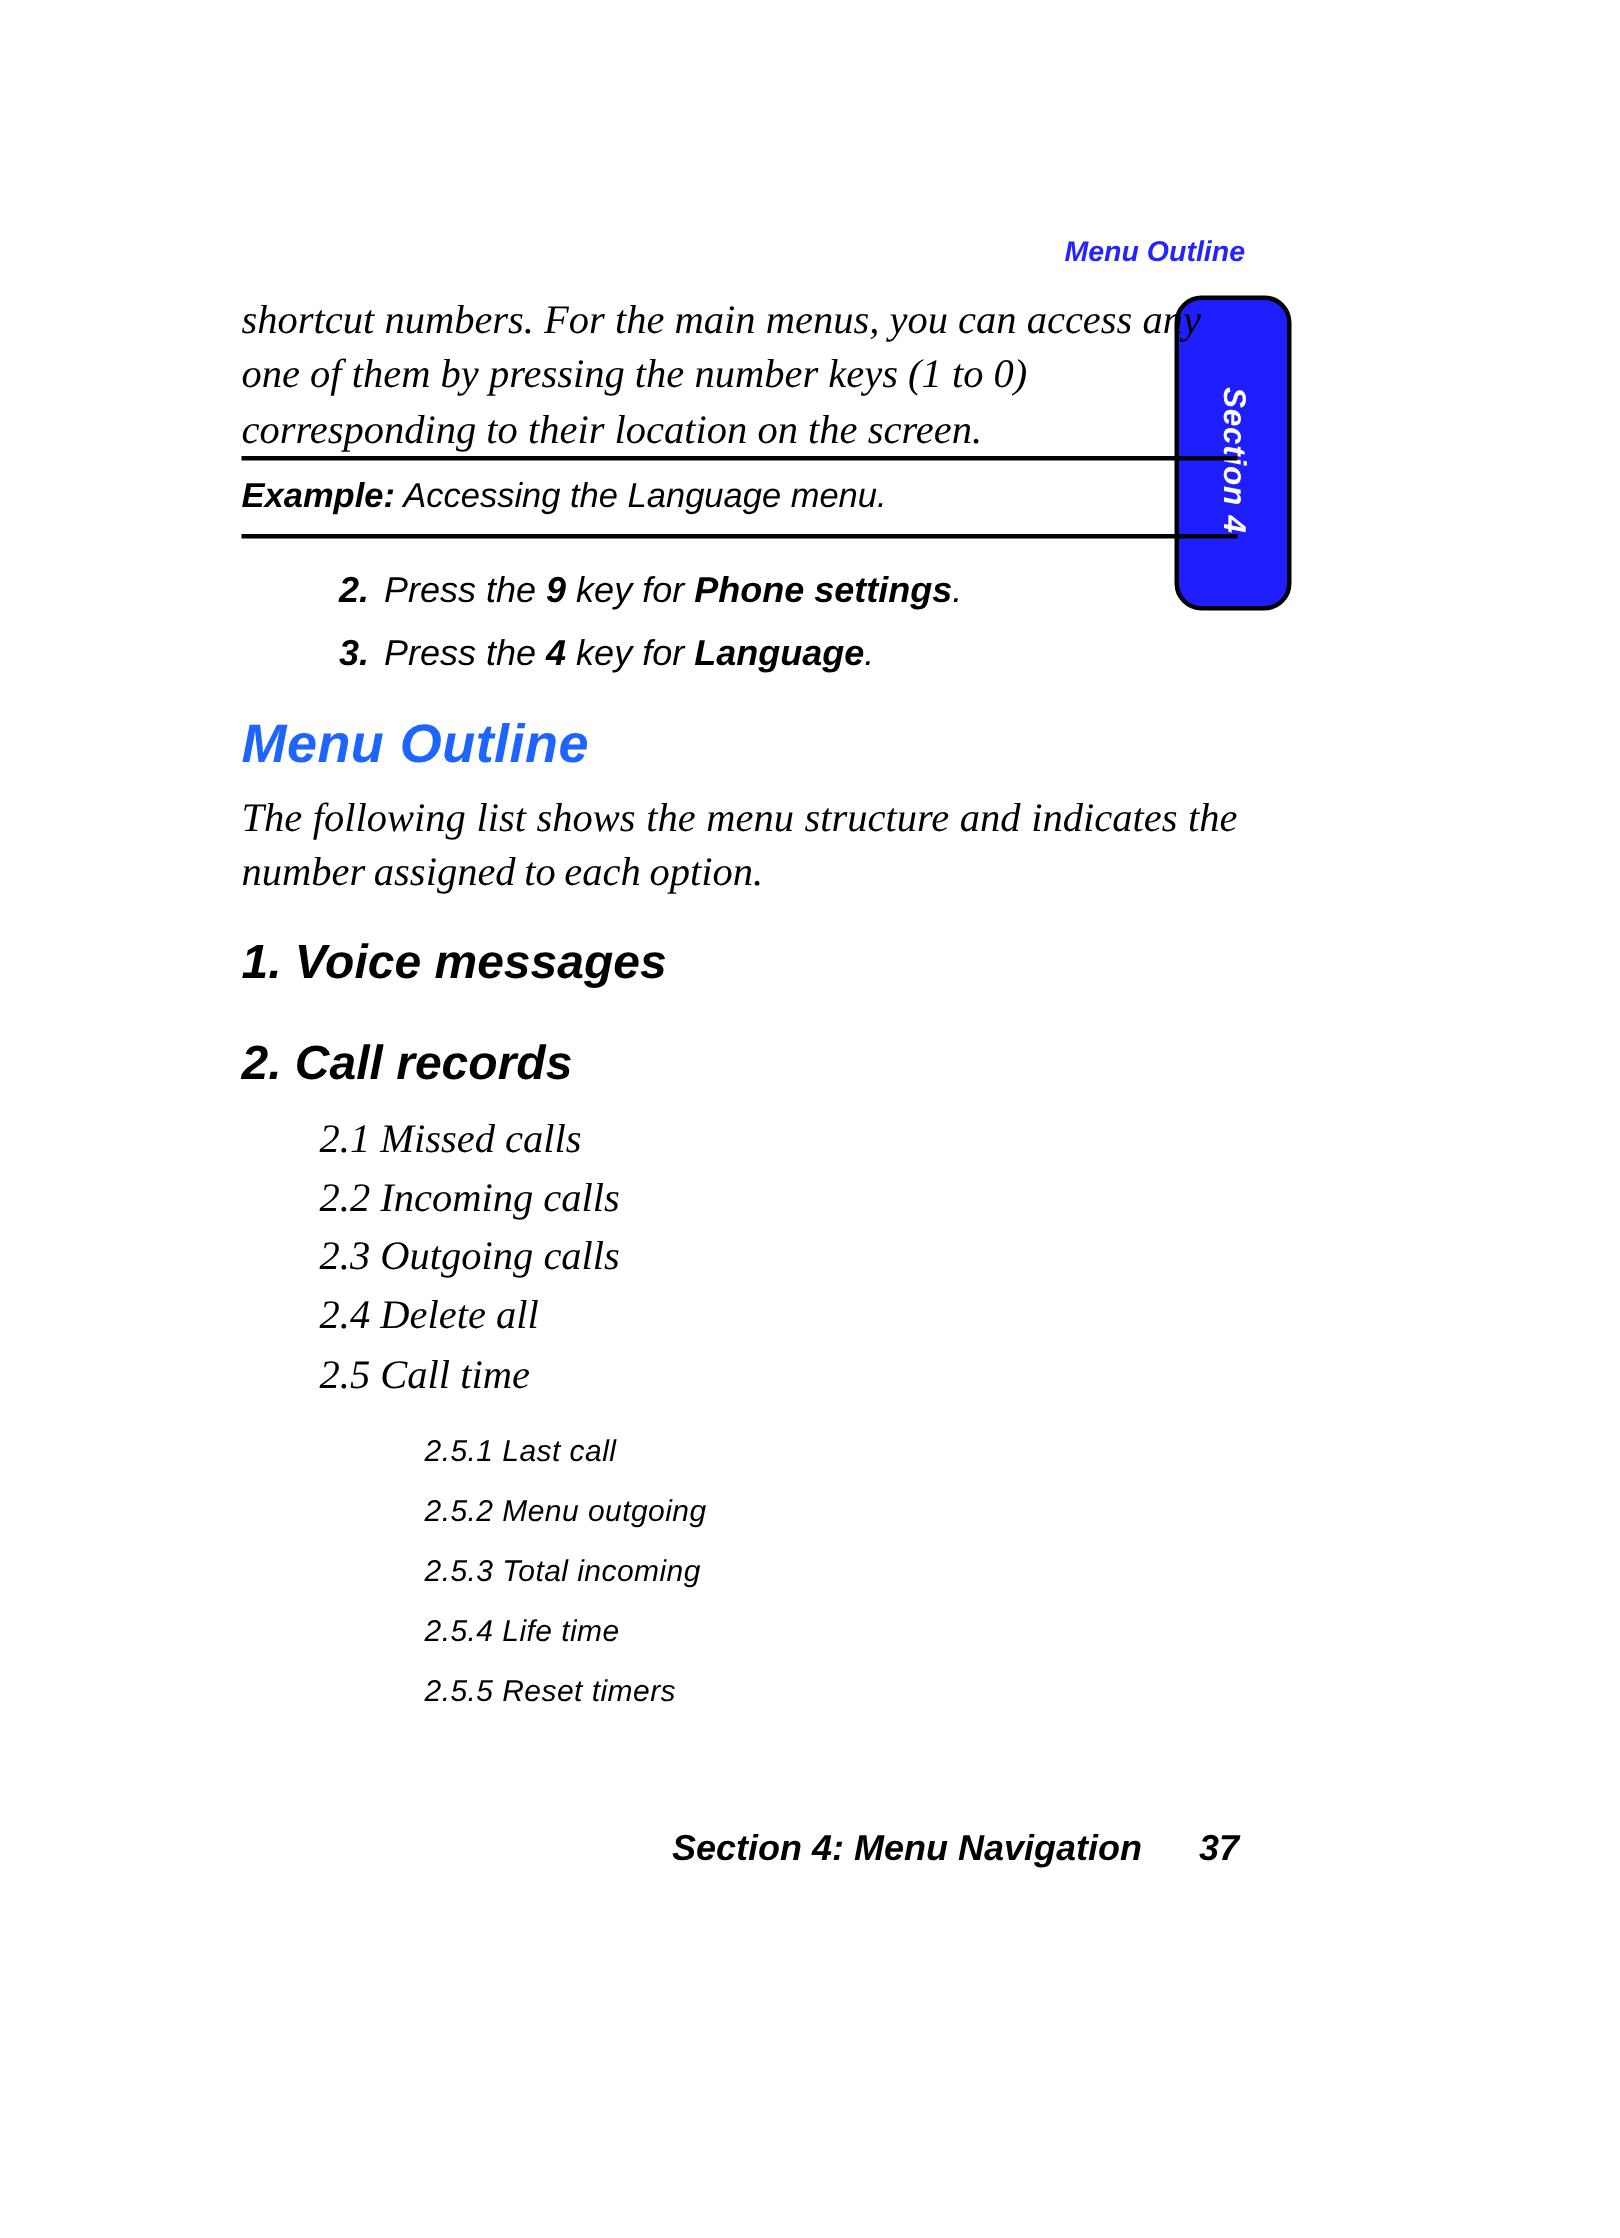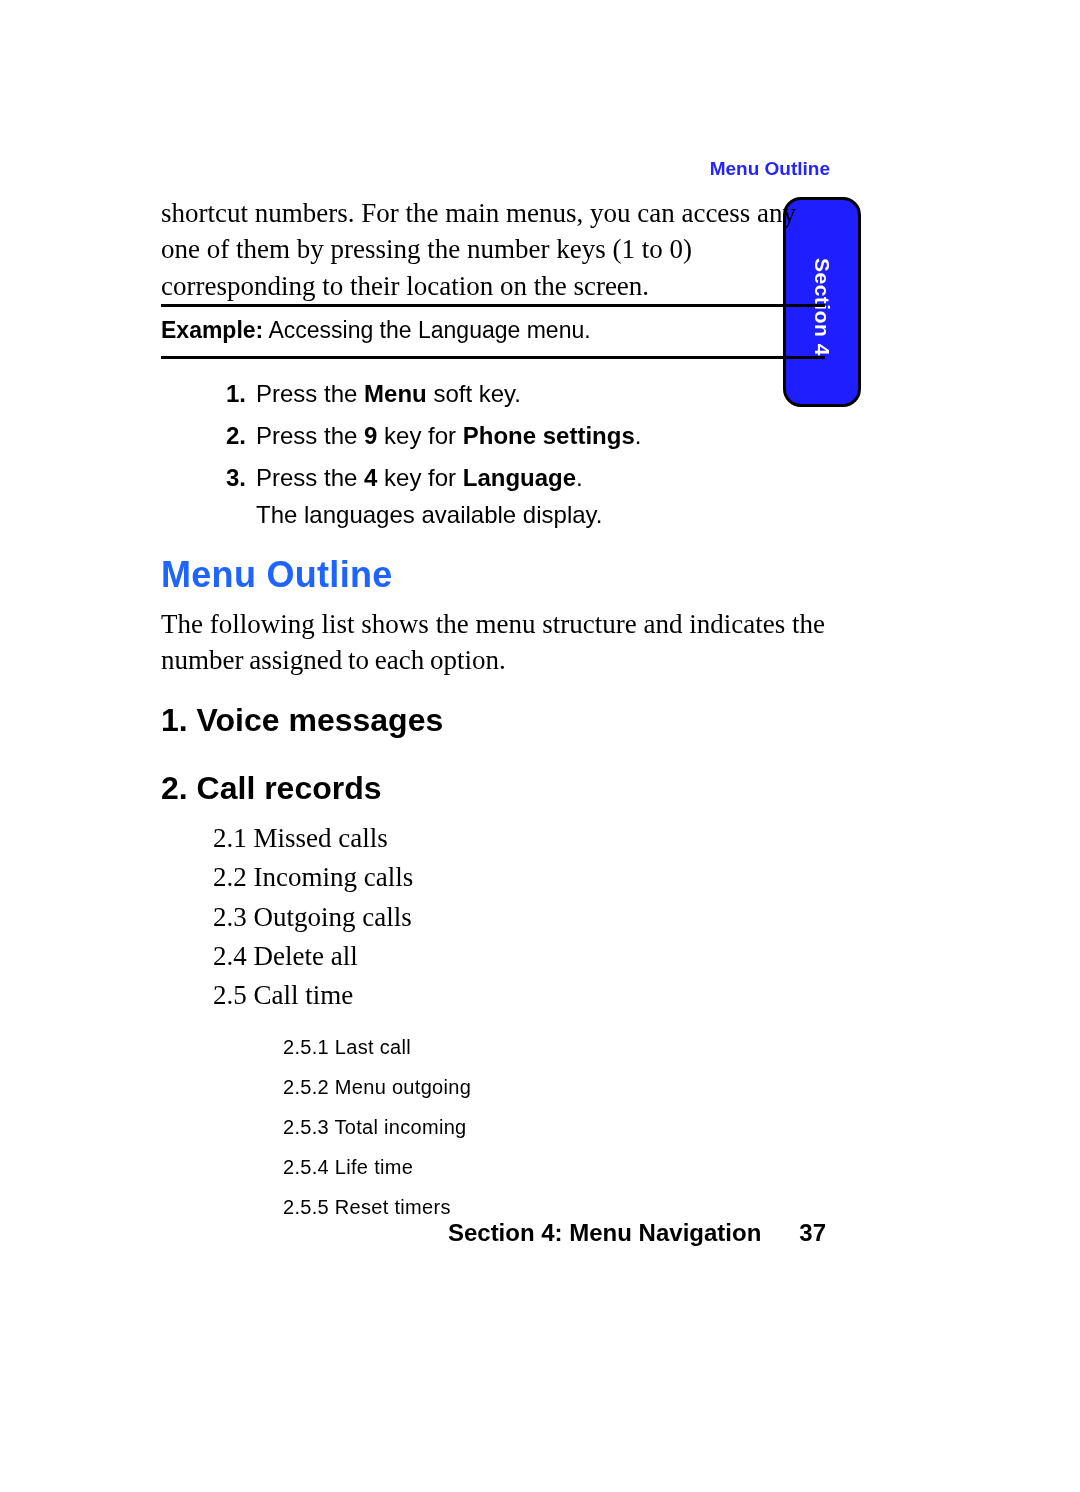--- a/index.html
+++ b/index.html
@@ -8,20 +8,21 @@
     background: #ffffff;
     width: 1080px;
     height: 1492px;
     font-family: Georgia, "Times New Roman", serif;
     color: #000;
   }
   .page {
     position: relative;
     width: 1080px;
     height: 1492px;
+    font-style: italic;
   }
   .header-label {
     position: absolute;
     top: 158px;
     right: 250px;
     font-family: Arial, Helvetica, sans-serif;
     font-weight: bold;
     font-size: 19px;
     color: #2424ff;
   }
@@ -150,28 +151,24 @@
   <div class="content">
 
     <div class="intro">shortcut numbers. For the main menus, you can access any one of them by pressing the number keys (1 to 0) corresponding to their location on the screen.</div>
 
     <div class="example-block">
       <span class="ex-label">Example:</span><span> Accessing the Language menu.</span>
     </div>
 
     <div class="steps">
       <div class="step">
-        <span class="num">1.</span><span>Press the </span><span class="b">Menu</span><span> soft key.</span>
-      </div>
-      <div class="step">
         <span class="num">2.</span><span>Press the </span><span class="b">9</span><span> key for </span><span class="b">Phone settings</span><span>.</span>
       </div>
       <div class="step">
         <span class="num">3.</span><span>Press the </span><span class="b">4</span><span> key for </span><span class="b">Language</span><span>.</span>
-        <div class="step-extra">The languages available display.</div>
       </div>
     </div>
 
     <div class="section-title">Menu Outline</div>
     <div class="section-intro">The following list shows the menu structure and indicates the number assigned to each option.</div>
 
     <div class="menu-top">1. Voice messages</div>
     <div class="menu-top">2. Call records</div>
 
     <div class="submenu">

